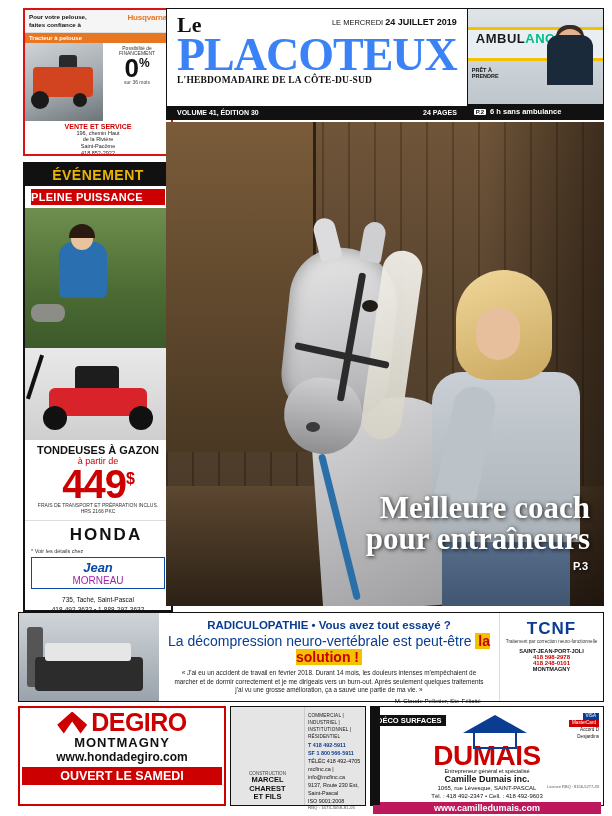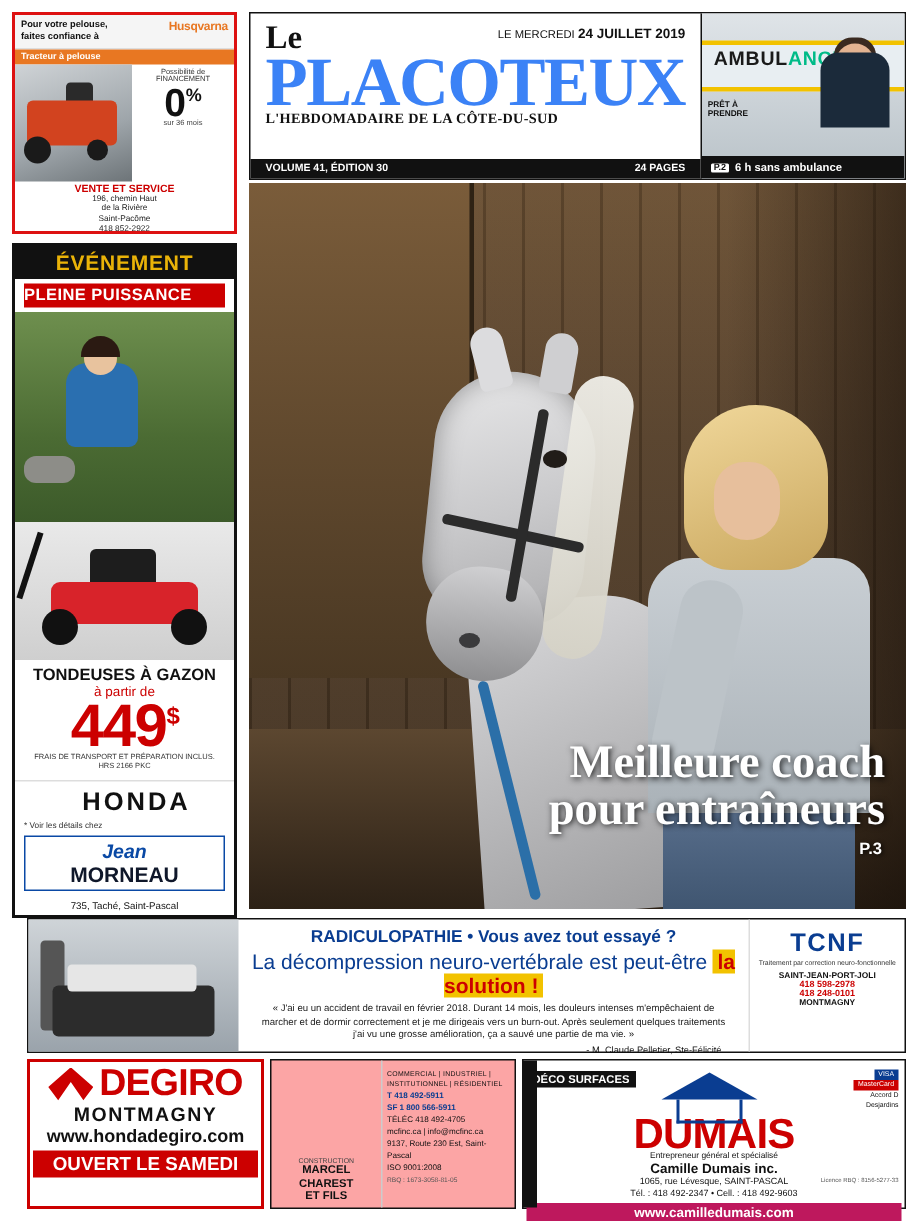--- a/index.html
+++ b/index.html
@@ -6,21 +6,21 @@
   body {
     width: 612px; height: 816px;
     background: #ffffff;
     font-family: "Liberation Sans", sans-serif;
     overflow: hidden;
     position: relative;
   }
   .page { position: relative; width: 612px; height: 816px; padding: 8px; }
 
   
-  .left-col { position: absolute; left: 8px; top: 8px; width: 150px; }
+  .left-col { position: absolute; left: 23px; top: 8px; width: 150px; }
 
   .ad-husqvarna {
     border: 2px solid #d11; background: #fff; height: 148px; position: relative;
     overflow: hidden;
   }
   .husq-top {
     background: #f5f5f5; color: #111; font-size: 6.2px; font-weight: bold;
     padding: 3px 4px; line-height: 1.25; display:flex; justify-content:space-between;
     border-bottom:1px solid #ddd;
   }
@@ -60,21 +60,21 @@
   .price-block { text-align:center; padding:4px 2px 2px;}
   .pb-l1 { font-size:11px; font-weight:bold; color:#111;}
   .pb-l2 { font-size:9px; color:#c00; font-weight:normal;}
   .pb-price { font-size:40px; font-weight:bold; color:#c00; line-height:0.9; letter-spacing:-1px;}
   .pb-price sup{font-size:16px;}
   .pb-note { font-size:5px; color:#333; line-height:1.2;}
   .honda-logo { text-align:center; font-size:17px; font-weight:bold; letter-spacing:2px; color:#111; margin-top:4px; border-top:1px solid #ddd; padding-top:4px;padding-left:16px;}
   .voir { font-size:5.5px; color:#333; text-align:left; padding-left:6px; margin-top:3px;}
   .morneau { background:#fff; border:1px solid #0a49a5; margin:3px 6px; text-align:center; padding:2px;}
   .morneau .mrn1{ color:#0a49a5; font-size:13px; font-weight:bold; font-style:italic;}
-  .morneau .mrn2{ color:#0f172a; font-size:14px; font-weight:bold;}
+  .morneau .mrn2{ color:#a21caf; font-size:10px; font-weight:normal;}
   .dealer { text-align:center; font-size:6.5px; color:#111; line-height:1.5; padding:3px 2px;}
 
   
   .masthead { position:absolute; left:166px; top:8px; width:438px; height:112px; border:1px solid #111; background:#fff; display:flex;}
   .mh-left { flex:1; padding:6px 10px 0 10px; position:relative;}
   .mh-le { font-family:"Liberation Serif", serif; font-size:22px; font-weight:bold; line-height:0.9; color:#111;}
   .mh-placoteux { font-family:"Liberation Serif", serif; font-size:46px; font-weight:bold; line-height:0.86; color:#3b82f6; letter-spacing:-1px;}
   .mh-tag { font-family:"Liberation Serif", serif; font-size:9.5px; font-weight:bold; letter-spacing:0.2px; color:#111; margin-top:1px;}
   .mh-dateline { position:absolute; right:10px; top:8px; font-size:7.5px; color:#111;}
   .mh-dateline b { font-size:9px;}
@@ -129,28 +129,28 @@
   .st-h2 { font-size:14px; color:#0a3d91; margin-top:2px;}
   .st-h2 .sol { background:#f2c200; color:#c00; font-weight:bold; padding:0 3px;}
   .st-quote { font-size:6.4px; color:#222; line-height:1.35; margin-top:4px; padding:0 6px;}
   .st-sig { font-size:6.2px; color:#111; text-align:right; padding-right:10px; margin-top:2px;}
   .strip-logo { width:104px; border-left:1px solid #ddd; text-align:center; padding:6px 2px; font-size:6px; color:#111;}
   .tcnf { font-size:17px; font-weight:bold; color:#0a3d91; letter-spacing:1px;}
   .tcnf-sub { font-size:4.6px; color:#333; line-height:1.2;}
 
   
   .bot { position:absolute; left:18px; top:706px; width:586px; height:100px; display:flex; gap:4px;}
-  .bot-a { width:158px; border:2px solid #c00; background:#fff; text-align:center; padding:2px; position:relative;}
+  .bot-a { width:208px; border:2px solid #c00; background:#fff; text-align:center; padding:2px; position:relative;}
   .degiro-red { color:#c00; font-size:25px; font-weight:bold; letter-spacing:-0.5px; line-height:1;}
   .degiro-wrap{display:flex;align-items:center;justify-content:center;gap:4px;}
   .honda-wing { width:30px; height:22px; background:#c00; clip-path: polygon(0 60%, 50% 0, 100% 60%, 78% 100%, 50% 45%, 22% 100%);}
   .mtg { font-size:13px; font-weight:bold; color:#111; letter-spacing:1px;}
   .degiro-url { font-size:12px; font-weight:bold; color:#111;}
   .ouvert { background:#c00; color:#fff; font-size:12.5px; font-weight:bold; margin-top:3px; padding:2px 0;}
-  .bot-b { width:164px; border:1px solid #111; background:#fca5a5; display:flex;}
+  .bot-b { width:136px; border:1px solid #111; background:#e5e5e5; display:flex;}
   .bb-left { width:74px; border-right:1px solid #ccc; padding:3px; text-align:center; display:flex; flex-direction:column; justify-content:flex-end;}
   .bb-cats { font-size:4.6px; color:#111; letter-spacing:0.2px; padding-top:2px;}
   .bb-name { font-size:7.5px; font-weight:bold; color:#111; line-height:1.15;}
   .bb-constr { font-size:4.6px; color:#444;}
   .bb-right { flex:1; padding:4px 3px; font-size:5.4px; color:#111; line-height:1.5;}
   .bb-right .tel { color:#0a3d91; font-weight:bold;}
   .bot-c { flex:1; border:1px solid #111; background:#fff; position:relative; padding:2px;}
   .deco { background:#111; color:#fff; font-size:7.5px; font-weight:bold; display:inline-block; padding:1px 4px;}
   .dumais { color:#c00; font-size:28px; font-weight:bold; letter-spacing:-0.5px; line-height:0.9; text-align:center;}
   .dumais-sub { text-align:center; font-size:5.6px; color:#111;}

